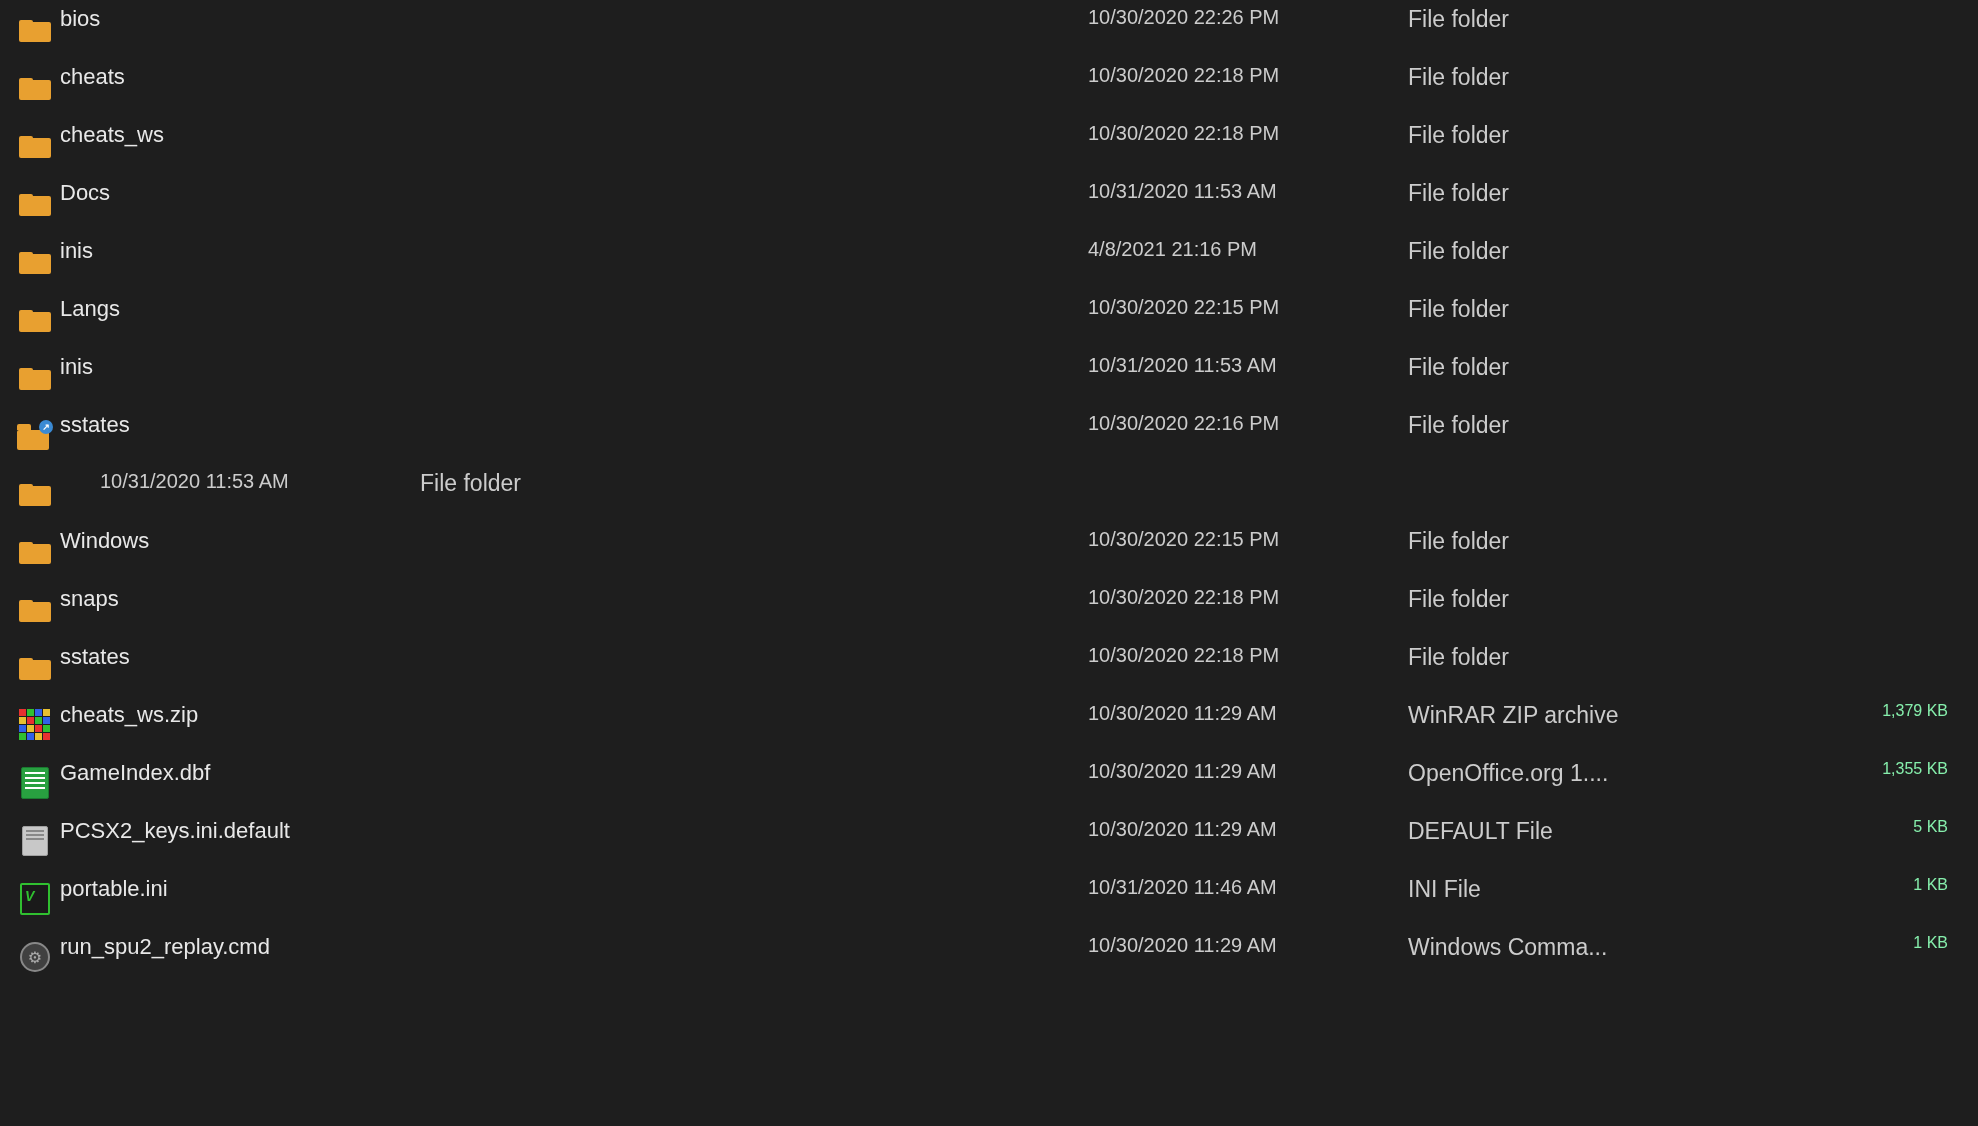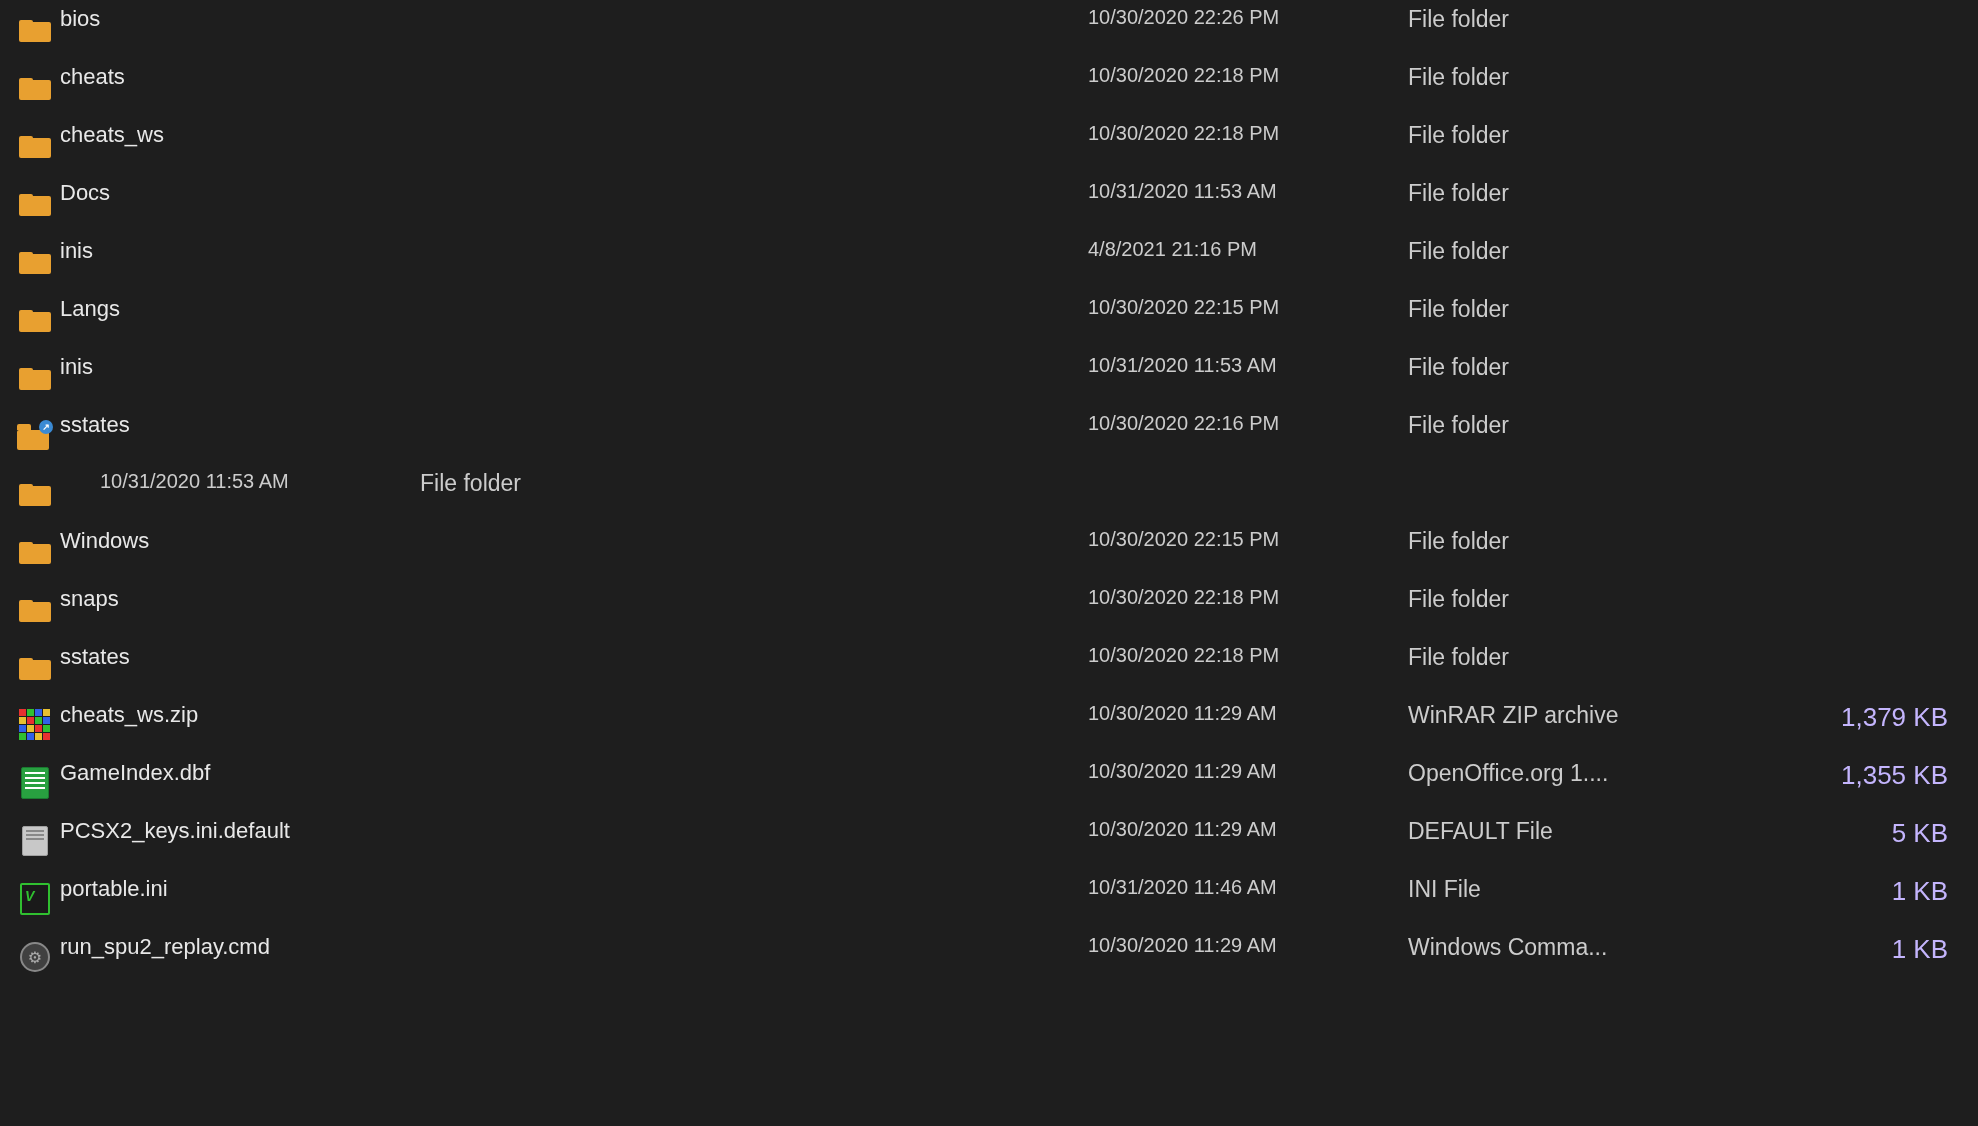--- a/index.html
+++ b/index.html
@@ -47,22 +47,22 @@
     .col-type {
       width: 380px;
       flex-shrink: 0;
       font-size: 23px;
       color: #cccccc;
       text-align: left;
     }
     .col-size {
       width: 180px;
       flex-shrink: 0;
-      font-size: 26px;
-      color: #c4b5fd;
+      font-size: 16px;
+      color: #86efac;
       text-align: right;
       padding-right: 20px;
     }
 
     
     .folder-icon {
       display: inline-block;
       position: relative;
       width: 32px;
       height: 26px;

